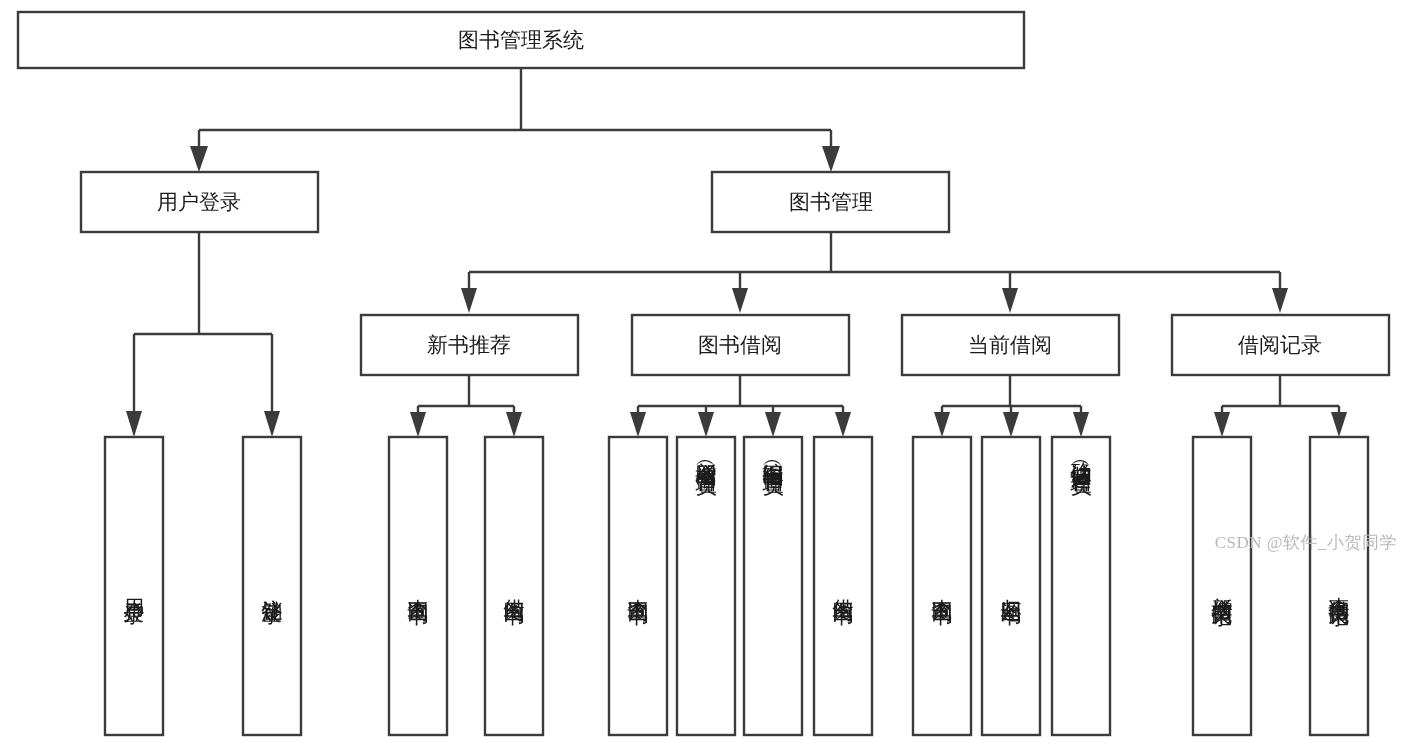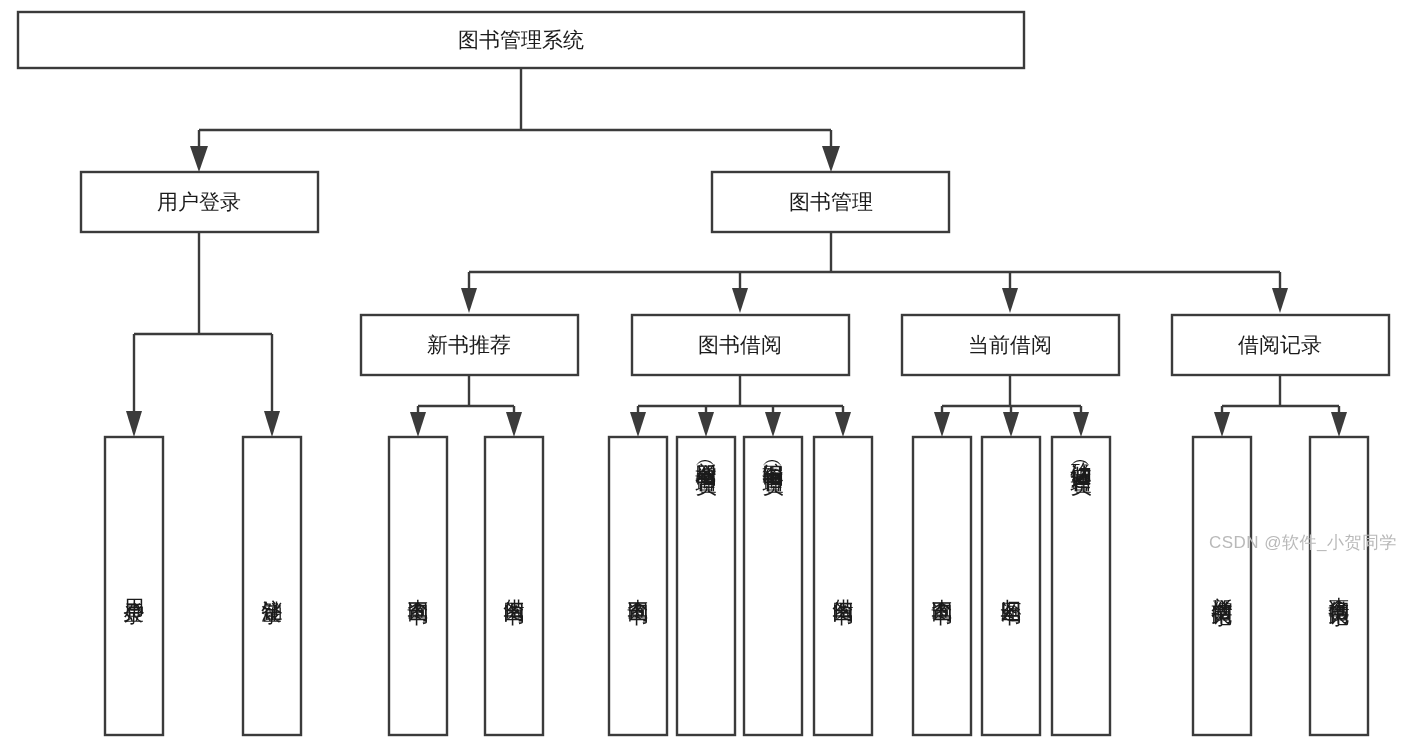--- a/index.html
+++ b/index.html
@@ -61,21 +61,21 @@
     display: flex;
     align-items: center;
     justify-content: center;
     white-space: nowrap;
     pointer-events: none;
   }
   .watermark {
     position: absolute;
     right: 8px;
     bottom: 6px;
-    font-family: Liberation Sans, sans-serif;
+    font-family: Liberation Serif, serif;
     font-size: 17px;
     color: #b9b9b9;
     white-space: nowrap;
     letter-spacing: 0.5px;
   }
 </style>
 </head>
 <body>
 
 <div id="diagram-root">

